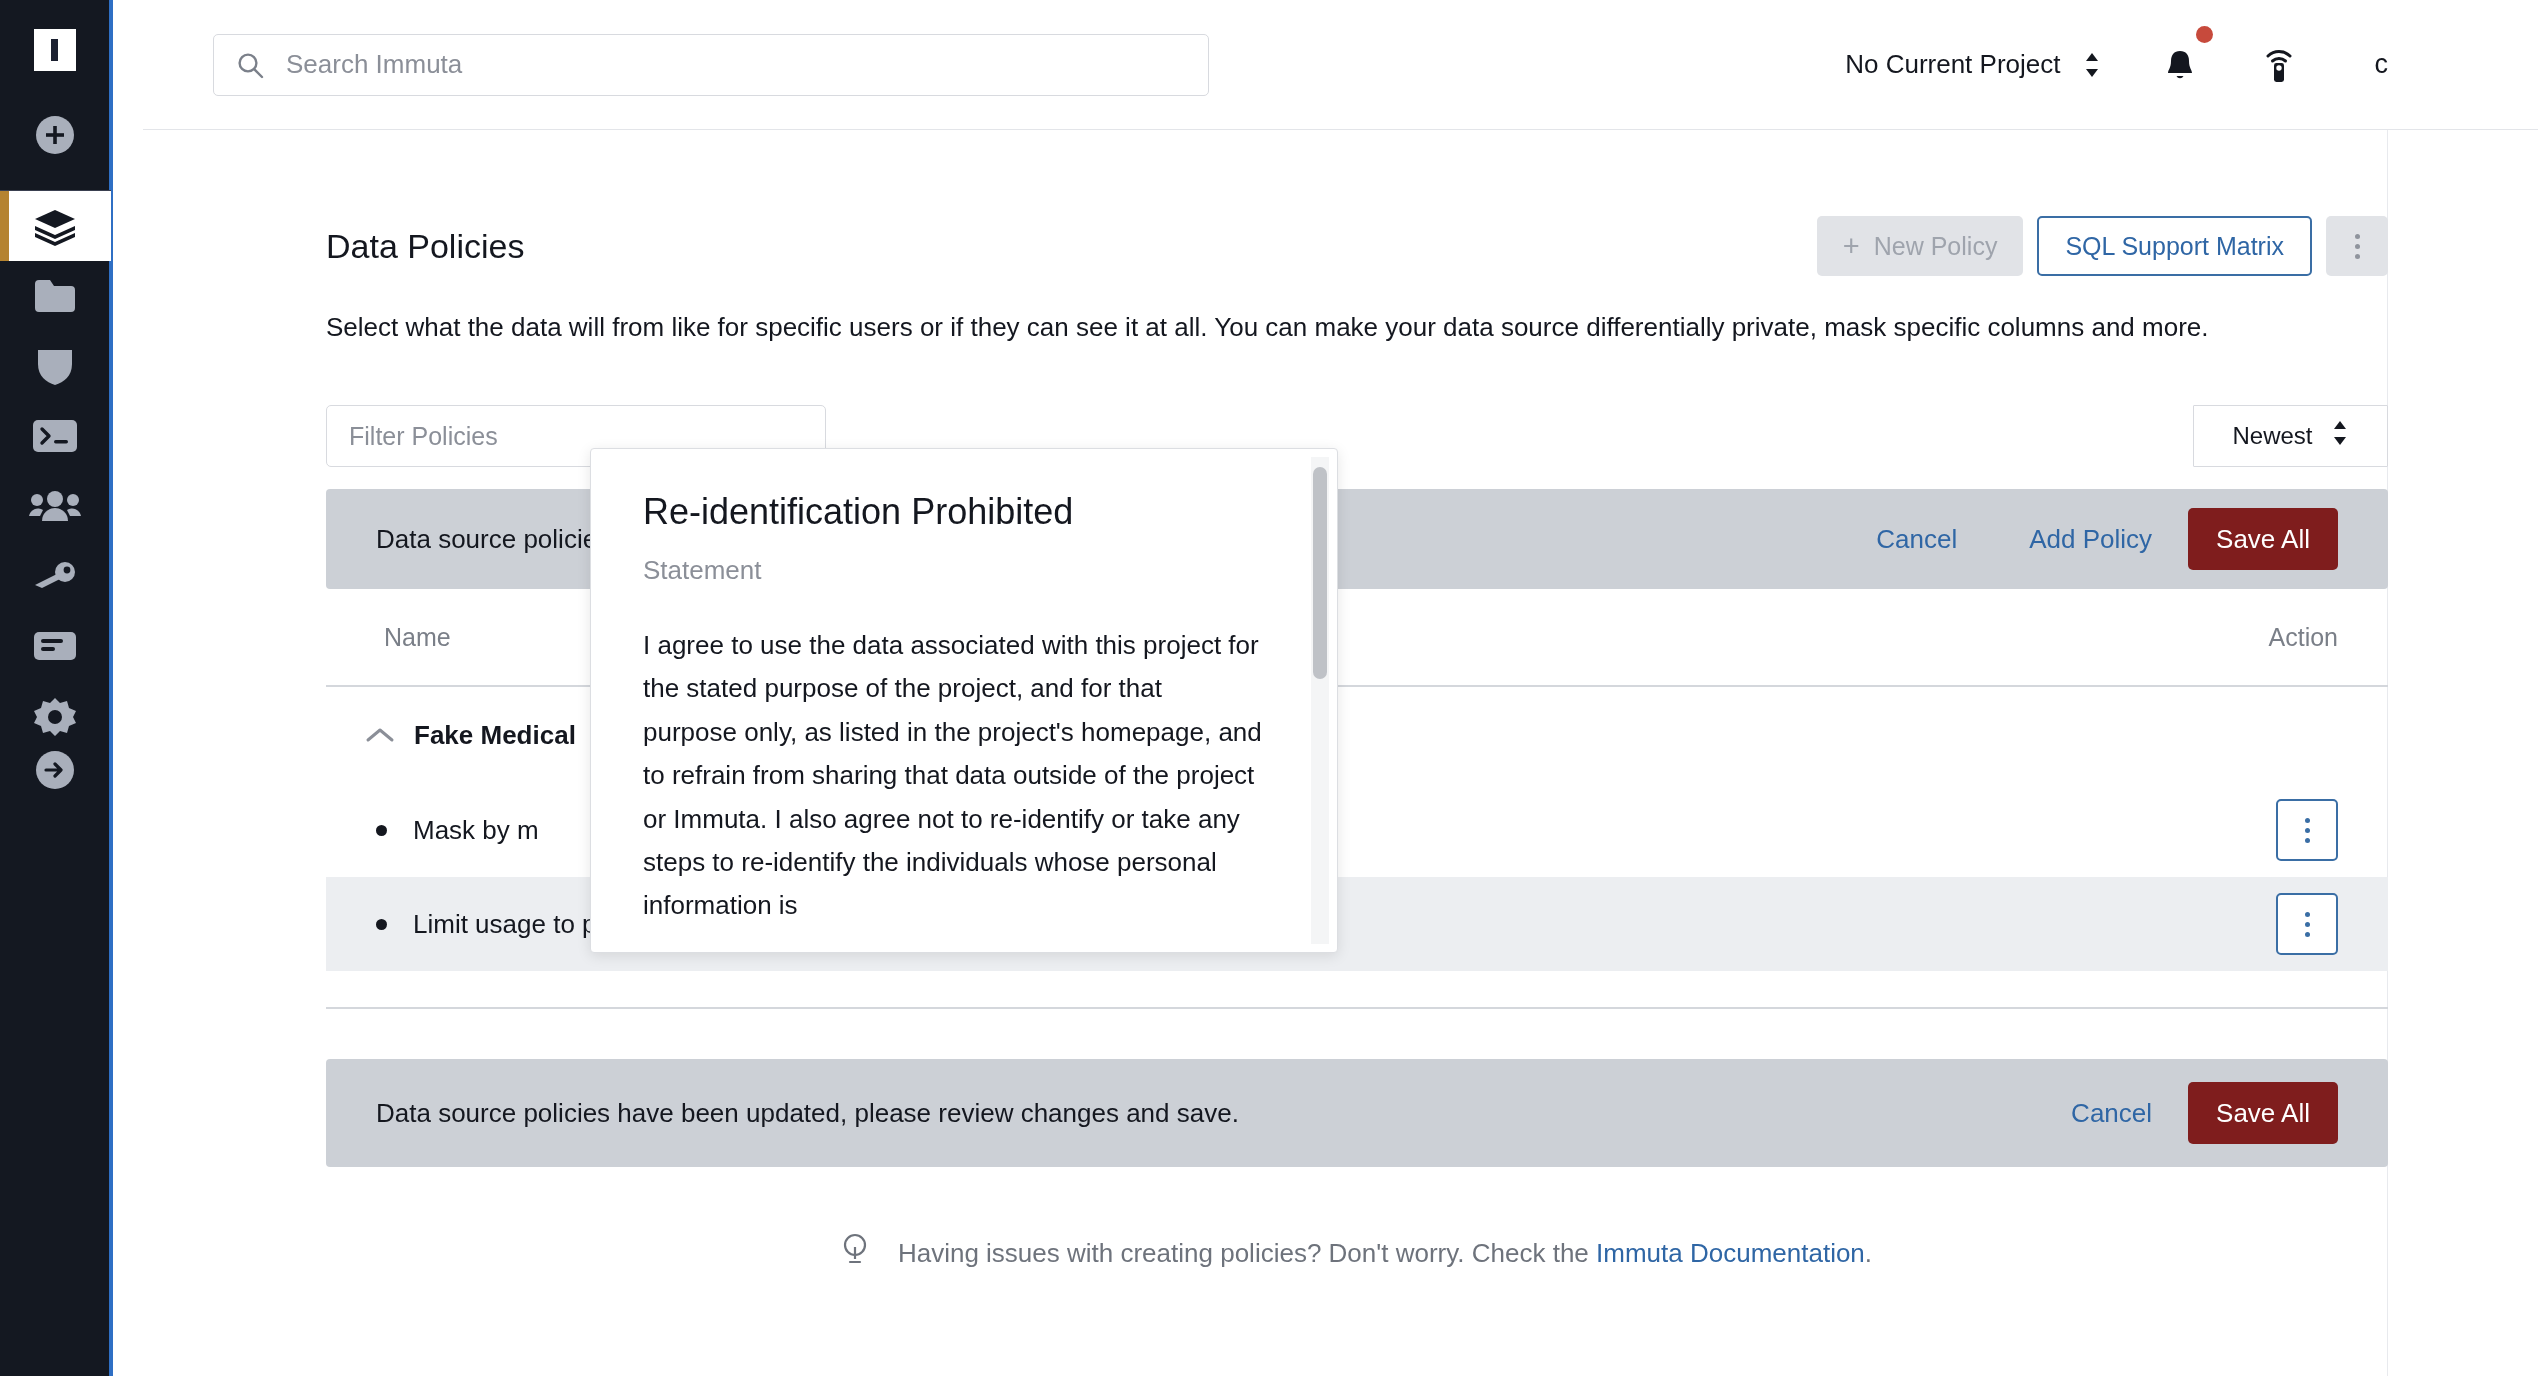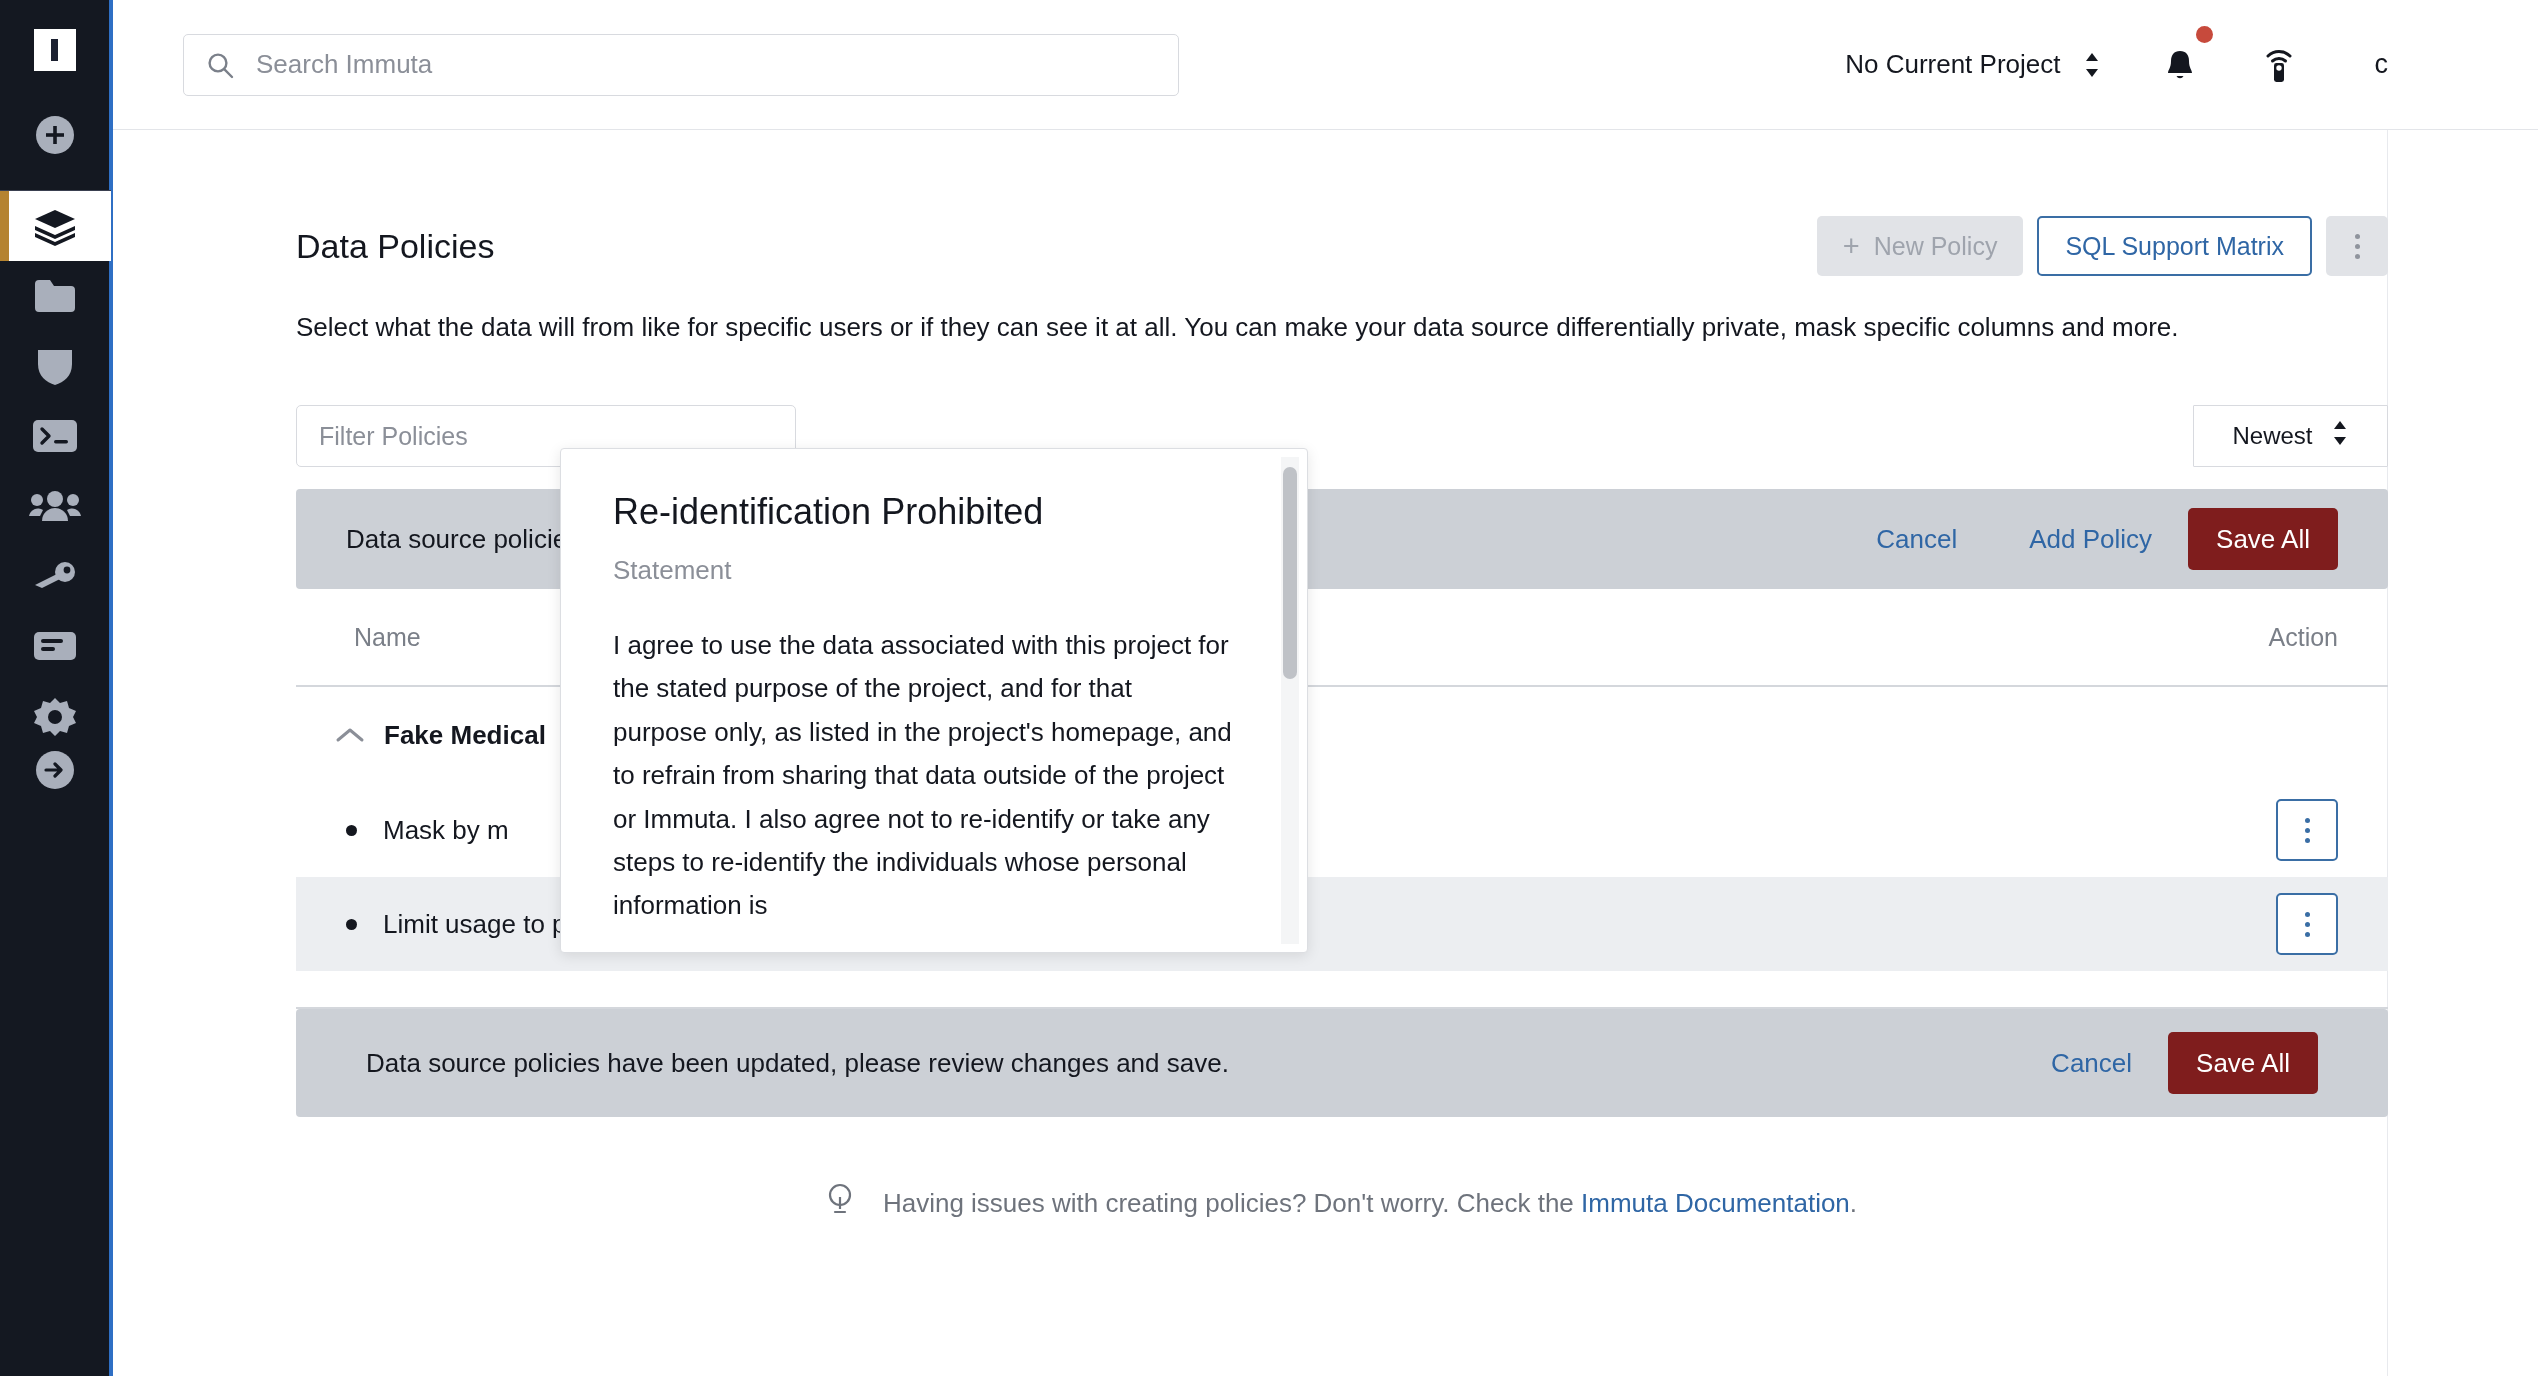--- a/index.html
+++ b/index.html
@@ -2,21 +2,21 @@
 <html><head>
 <meta charset="utf-8">
 <style>
   * { box-sizing: border-box; margin: 0; padding: 0; }
   html, body {
     width: 2538px; height: 1376px;
     background: #ffffff;
     font-family: "Liberation Sans", sans-serif;
     overflow: hidden;
   }
-  .app { position: relative; width: 2538px; height: 1376px; display: flex; }
+  .app { position: relative; width: 2538px; height: 1376px; display: flex; gap: 30px; }
 
   
   .sidebar {
     width: 113px; height: 1376px;
     background: #141821;
     border-right: 4px solid #2f6fc4;
     display: flex; flex-direction: column; align-items: center;
     position: relative; flex: 0 0 113px;
   }
   .logo-wrap { margin-top: 29px; }
@@ -135,22 +135,22 @@
   .policy-link { color: #2f66a5; text-decoration: underline; text-underline-offset: 7px;
     text-decoration-thickness: 3px; cursor: pointer; }
   .row-kebab {
     margin-left: auto; width: 62px; height: 62px; border: 2px solid #3a6ea5; border-radius: 5px;
     display: flex; align-items: center; justify-content: center; color: #3a6ea5; cursor: pointer;
     background: #fff;
   }
   .bottom-rule { height: 2px; background: #d4d7dc; margin-top: 36px; }
 
   .notice-bar {
-    height: 108px; background: #ccd0d6; border-radius: 4px;
-    display: flex; align-items: center; padding: 0 70px;
+    margin-top: 50px; height: 108px; background: #ccd0d6; border-radius: 4px;
+    display: flex; align-items: center; padding: 0 50px;
   }
   .notice-bar .nb-text { font-size: 26px; color: #14171f; }
 
   .footer-note {
     margin-top: 66px; display: flex; align-items: center; justify-content: center; gap: 30px;
     font-size: 26px; color: #6e737c;
   }
   .footer-note a { color: #2f66a5; text-decoration: none; }
 
   

